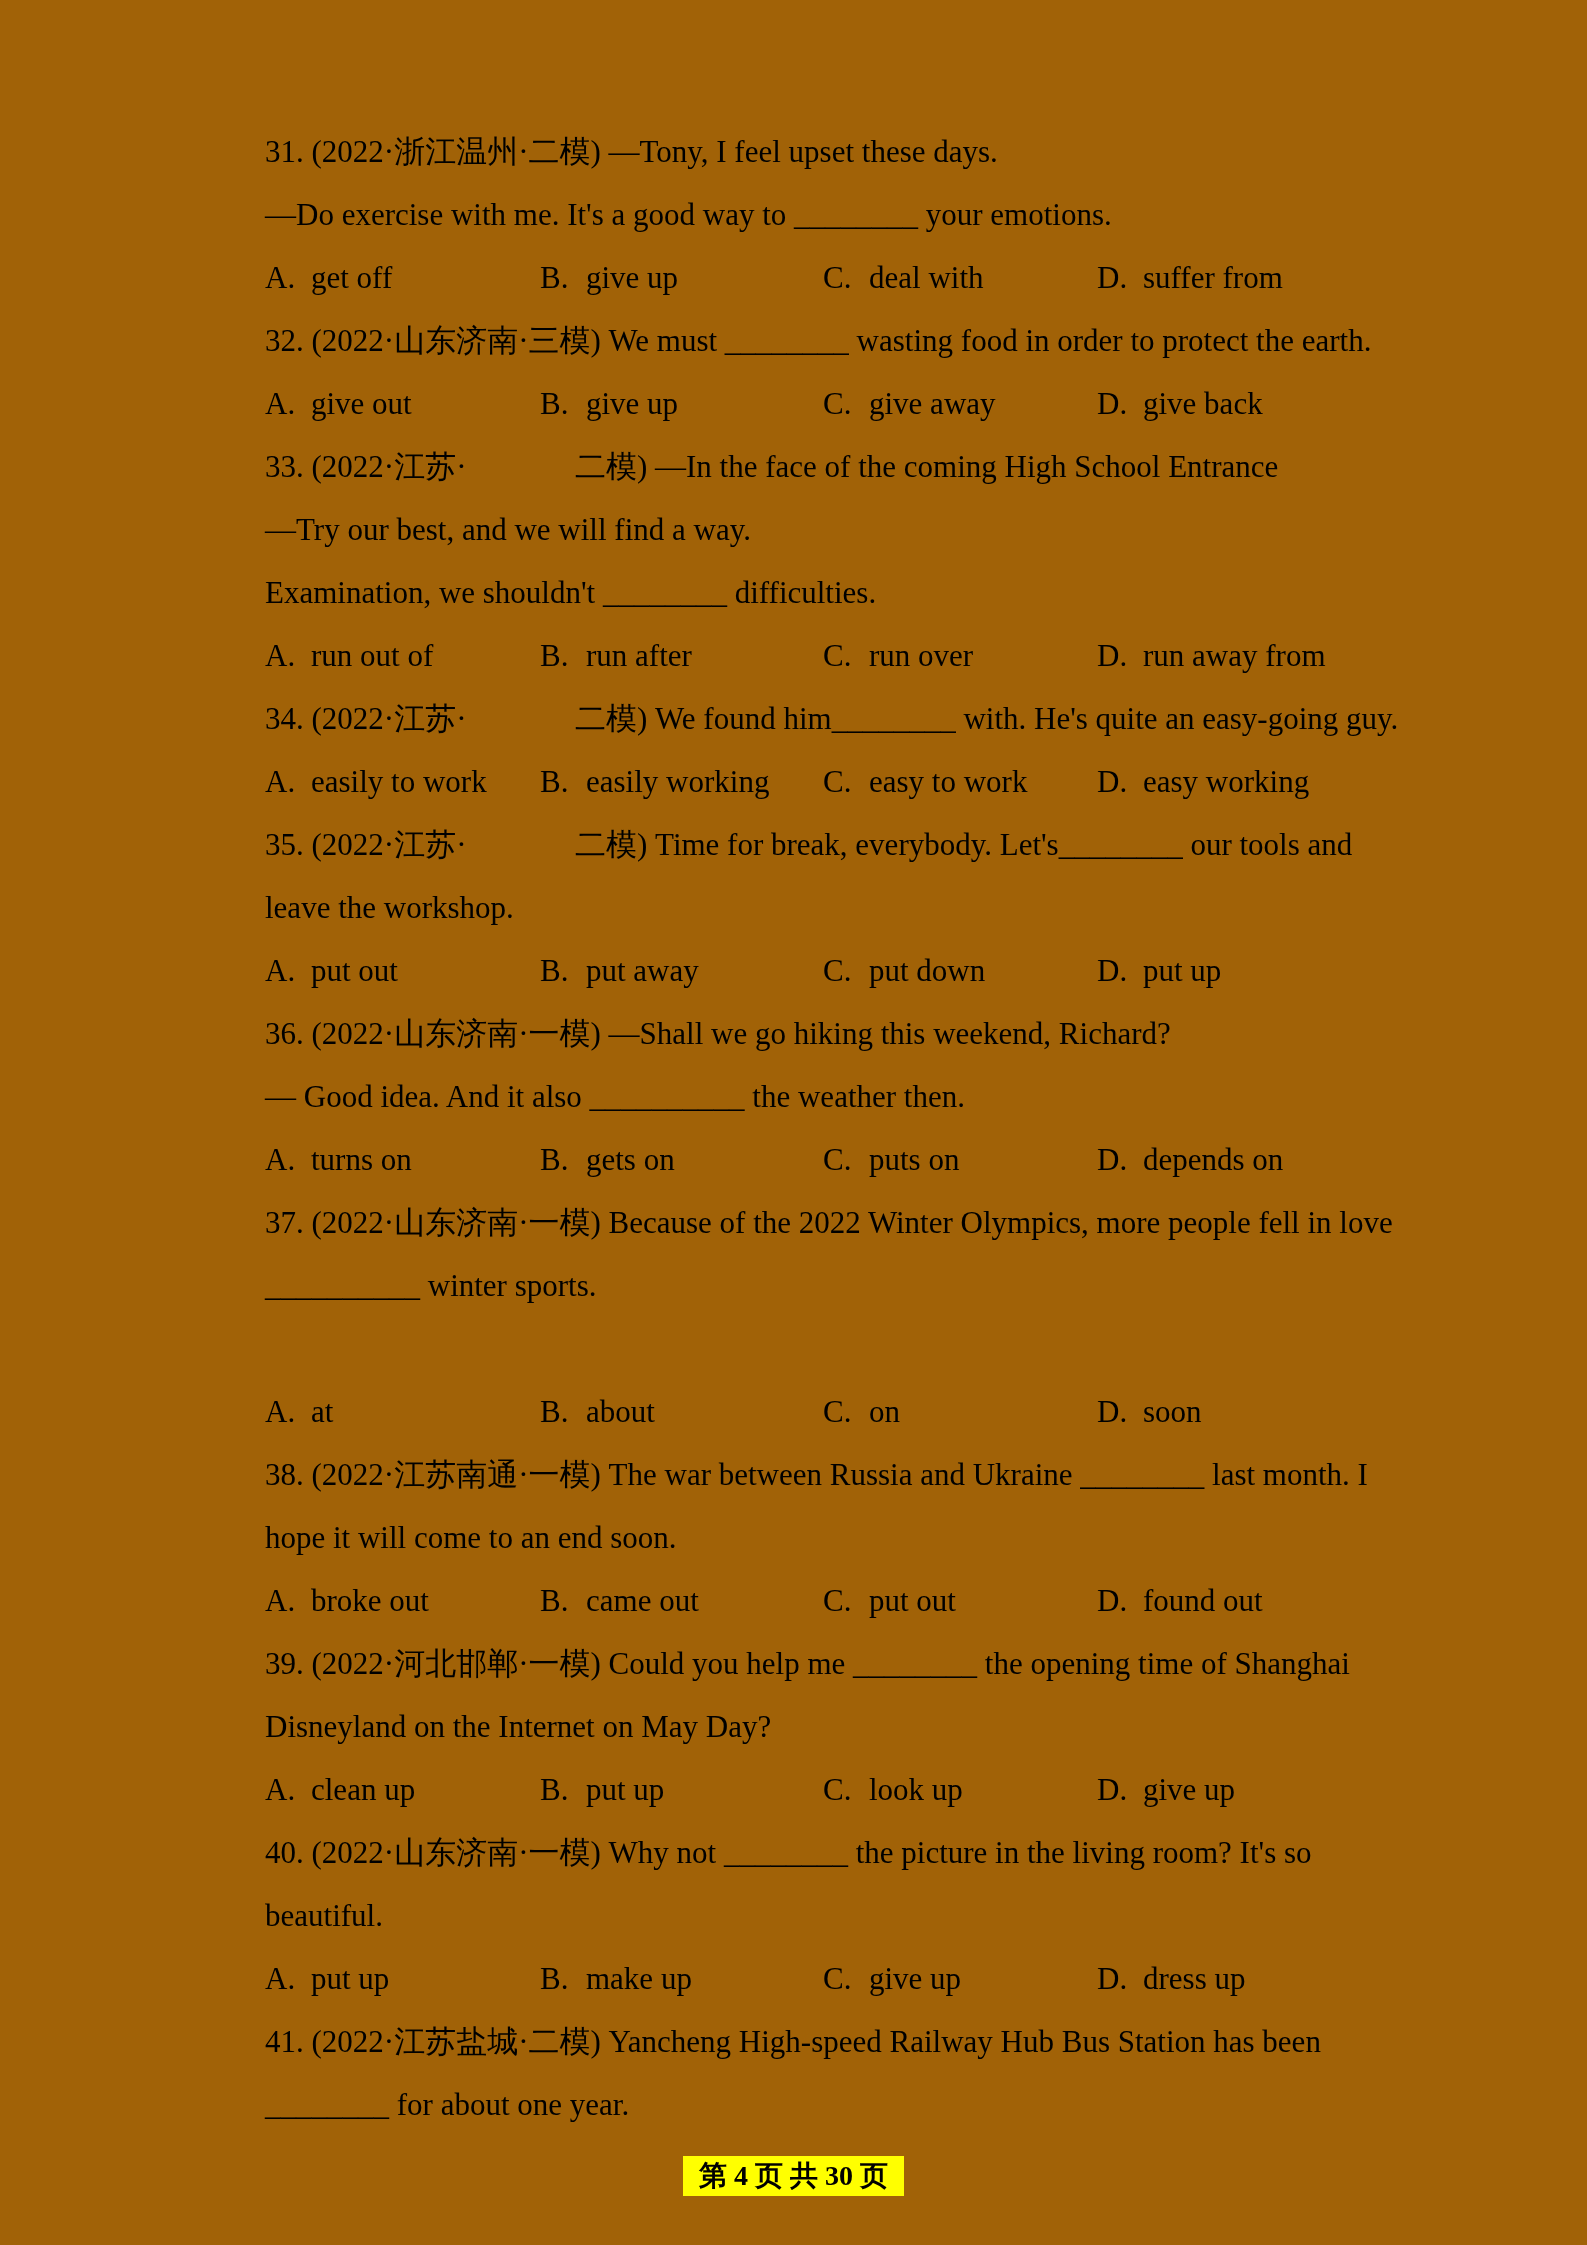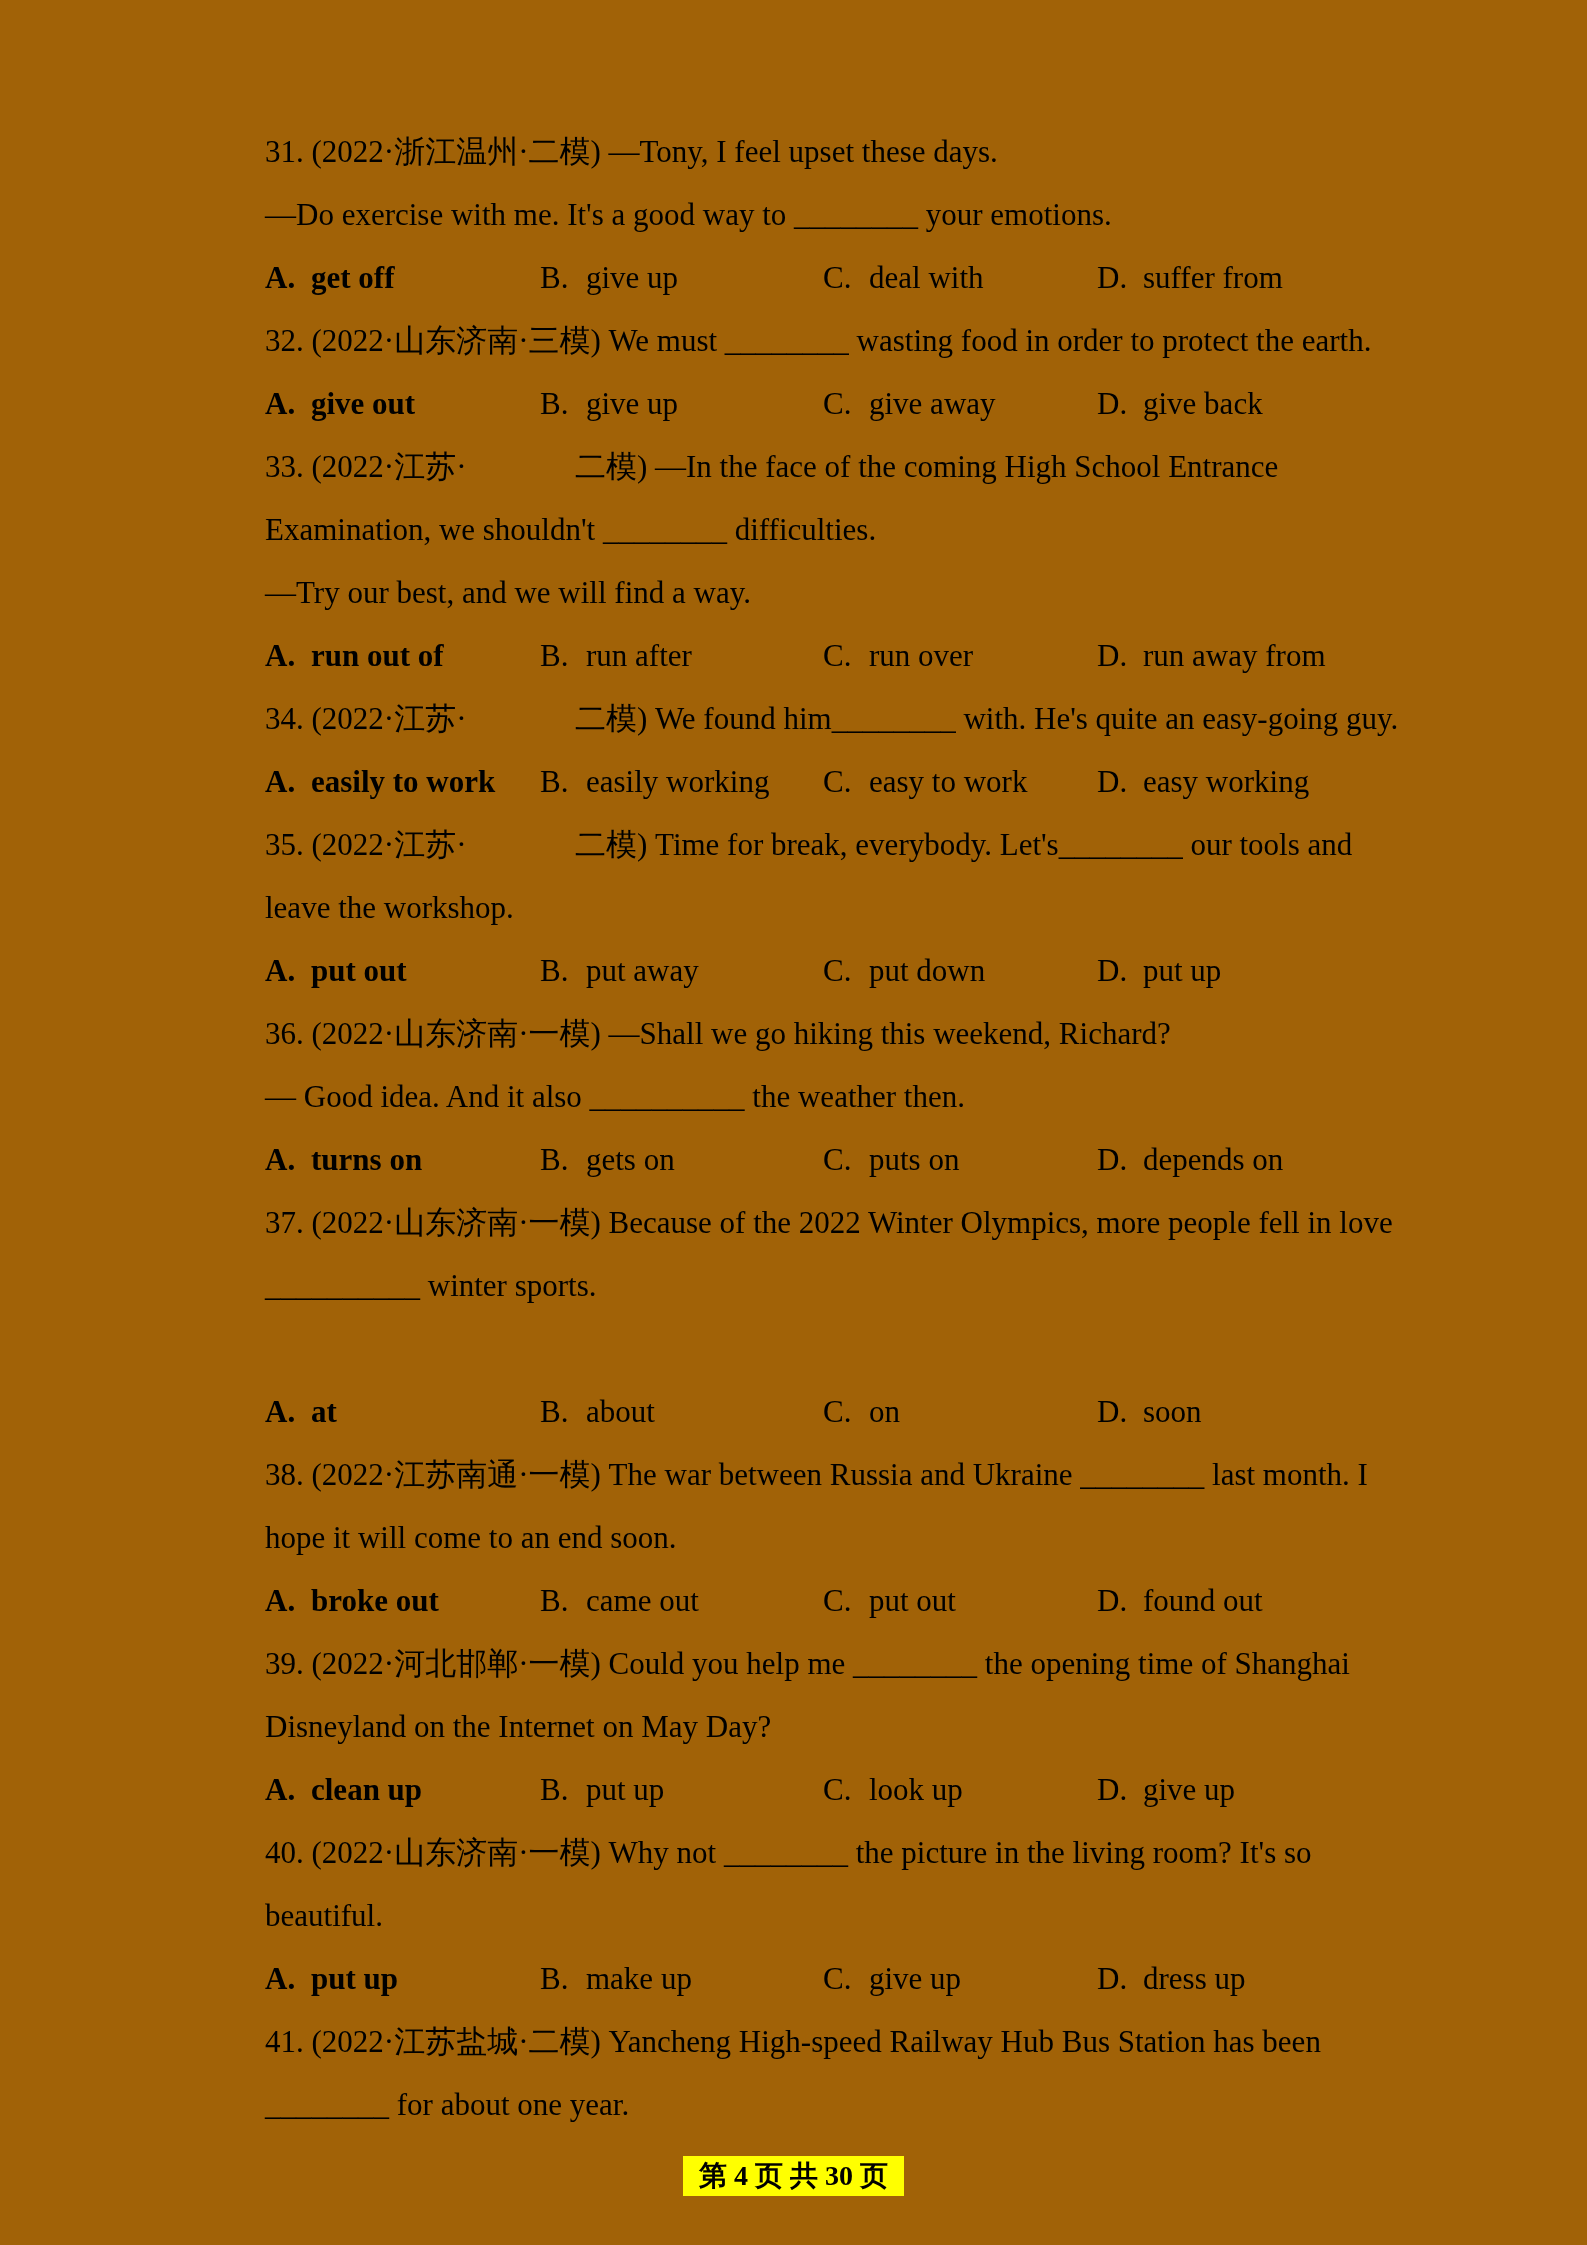--- a/index.html
+++ b/index.html
@@ -24,21 +24,21 @@
     height: 63px;
     line-height: 63px;
     white-space: pre;
   }
   .opts {
     position: relative;
     height: 63px;
     line-height: 63px;
   }
   .opt { position: absolute; top: 0; white-space: pre; }
-  .opt-a { left: 0; font-weight: bold; }
+  .opt-a { left: 0; }
   .opt-b { left: 275px; }
   .opt-c { left: 558px; }
   .opt-d { left: 832px; }
   .opt .lbl { display: inline-block; min-width: 46px; }
   .footer-wrap {
     position: absolute;
     top: 2156px;
     left: 0;
     width: 100%;
     text-align: center;
@@ -70,22 +70,22 @@
 
     <div class="line">32. (2022·山东济南·三模) We must ________ wasting food in order to protect the earth.</div>
     <div class="opts">
       <span class="opt opt-a"><span class="lbl">A.</span><span>give out</span></span>
       <span class="opt opt-b"><span class="lbl">B.</span><span>give up</span></span>
       <span class="opt opt-c"><span class="lbl">C.</span><span>give away</span></span>
       <span class="opt opt-d"><span class="lbl">D.</span><span>give back</span></span>
     </div>
 
     <div class="line">33. (2022·江苏·              二模) —In the face of the coming High School Entrance</div>
+    <div class="line">—Try our best, and we will find a way.</div>
     <div class="line">Examination, we shouldn't ________ difficulties.</div>
-    <div class="line">—Try our best, and we will find a way.</div>
     <div class="opts">
       <span class="opt opt-a"><span class="lbl">A.</span><span>run out of</span></span>
       <span class="opt opt-b"><span class="lbl">B.</span><span>run after</span></span>
       <span class="opt opt-c"><span class="lbl">C.</span><span>run over</span></span>
       <span class="opt opt-d"><span class="lbl">D.</span><span>run away from</span></span>
     </div>
 
     <div class="line">34. (2022·江苏·              二模) We found him________ with. He's quite an easy-going guy.</div>
     <div class="opts">
       <span class="opt opt-a"><span class="lbl">A.</span><span>easily to work</span></span>

